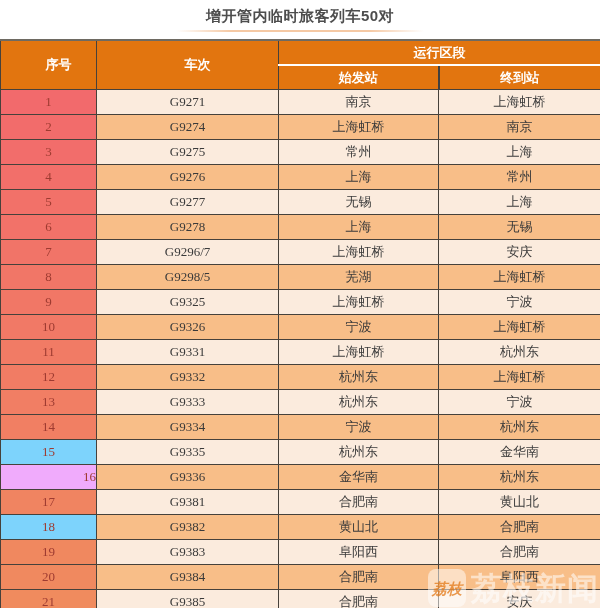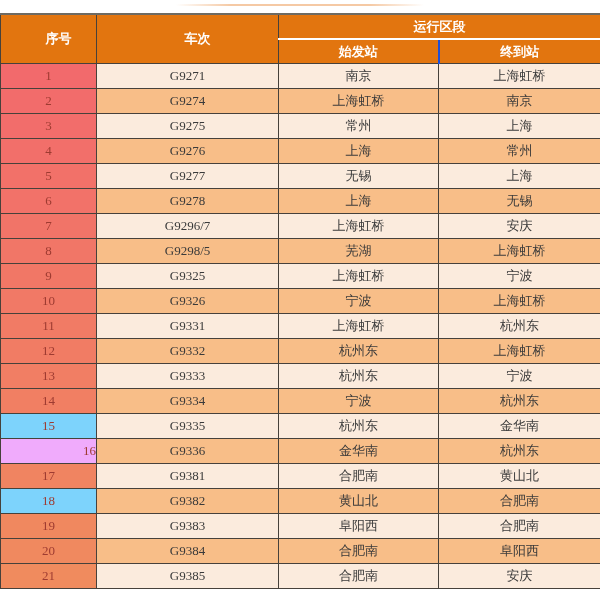--- a/index.html
+++ b/index.html
@@ -47,21 +47,21 @@
   table.train-table { border-top: 2px solid #6e6a62; }
   thead th {
     background: var(--header-bg, #e2750f);
     color: #ffffff;
     font-size: 13px;
     font-weight: bold;
     height: 23px;
   }
   thead th.span-col { height: 47px; padding-left: 20px; }
   thead th.group { border-bottom: 2px solid #ffffff; }
-  thead th.sub-origin { border-right: 2px solid #1d4ed8; }
+  thead th.sub-origin { border-right: 2px solid #404040; }
   tbody td {
     height: 24px;
     font-family: "Liberation Serif", serif;
     font-size: 13px;
     color: var(--cell-text, #3a3a3a);
   }
   tbody td.serial {
     color: var(--serial-text, #9e3b31);
   }
   tbody tr.odd td:not(.serial)  { background: var(--row-odd, #fbebdd); }
@@ -93,20 +93,21 @@
     color: rgba(255,255,255,0.55);
     letter-spacing: 1px;
     line-height: 1;
   }
 </style>
 </head>
 <body>
 
 <div class="page">
 
+  <div class="title">增开管内临时旅客列车50对</div>
   <div class="divider"></div>
 
   <table class="train-table">
     <colgroup>
       <col style="width:96px">
       <col style="width:182px">
       <col style="width:160px">
       <col style="width:162px">
     </colgroup>
     <thead>
@@ -243,14 +244,18 @@
         </tr>
         <tr class="odd">
           <td class="serial" style="background: rgb(240, 139, 94);">21</td>
           <td>G9385</td>
           <td>合肥南</td>
           <td>安庆</td>
         </tr>
       </tbody>
   </table>
 
+  <div class="watermark">
+    <div class="wm-logo">荔枝</div>
+    <div class="wm-text">荔枝新闻</div>
+  </div>
 
 </div>
 
 </body></html>

